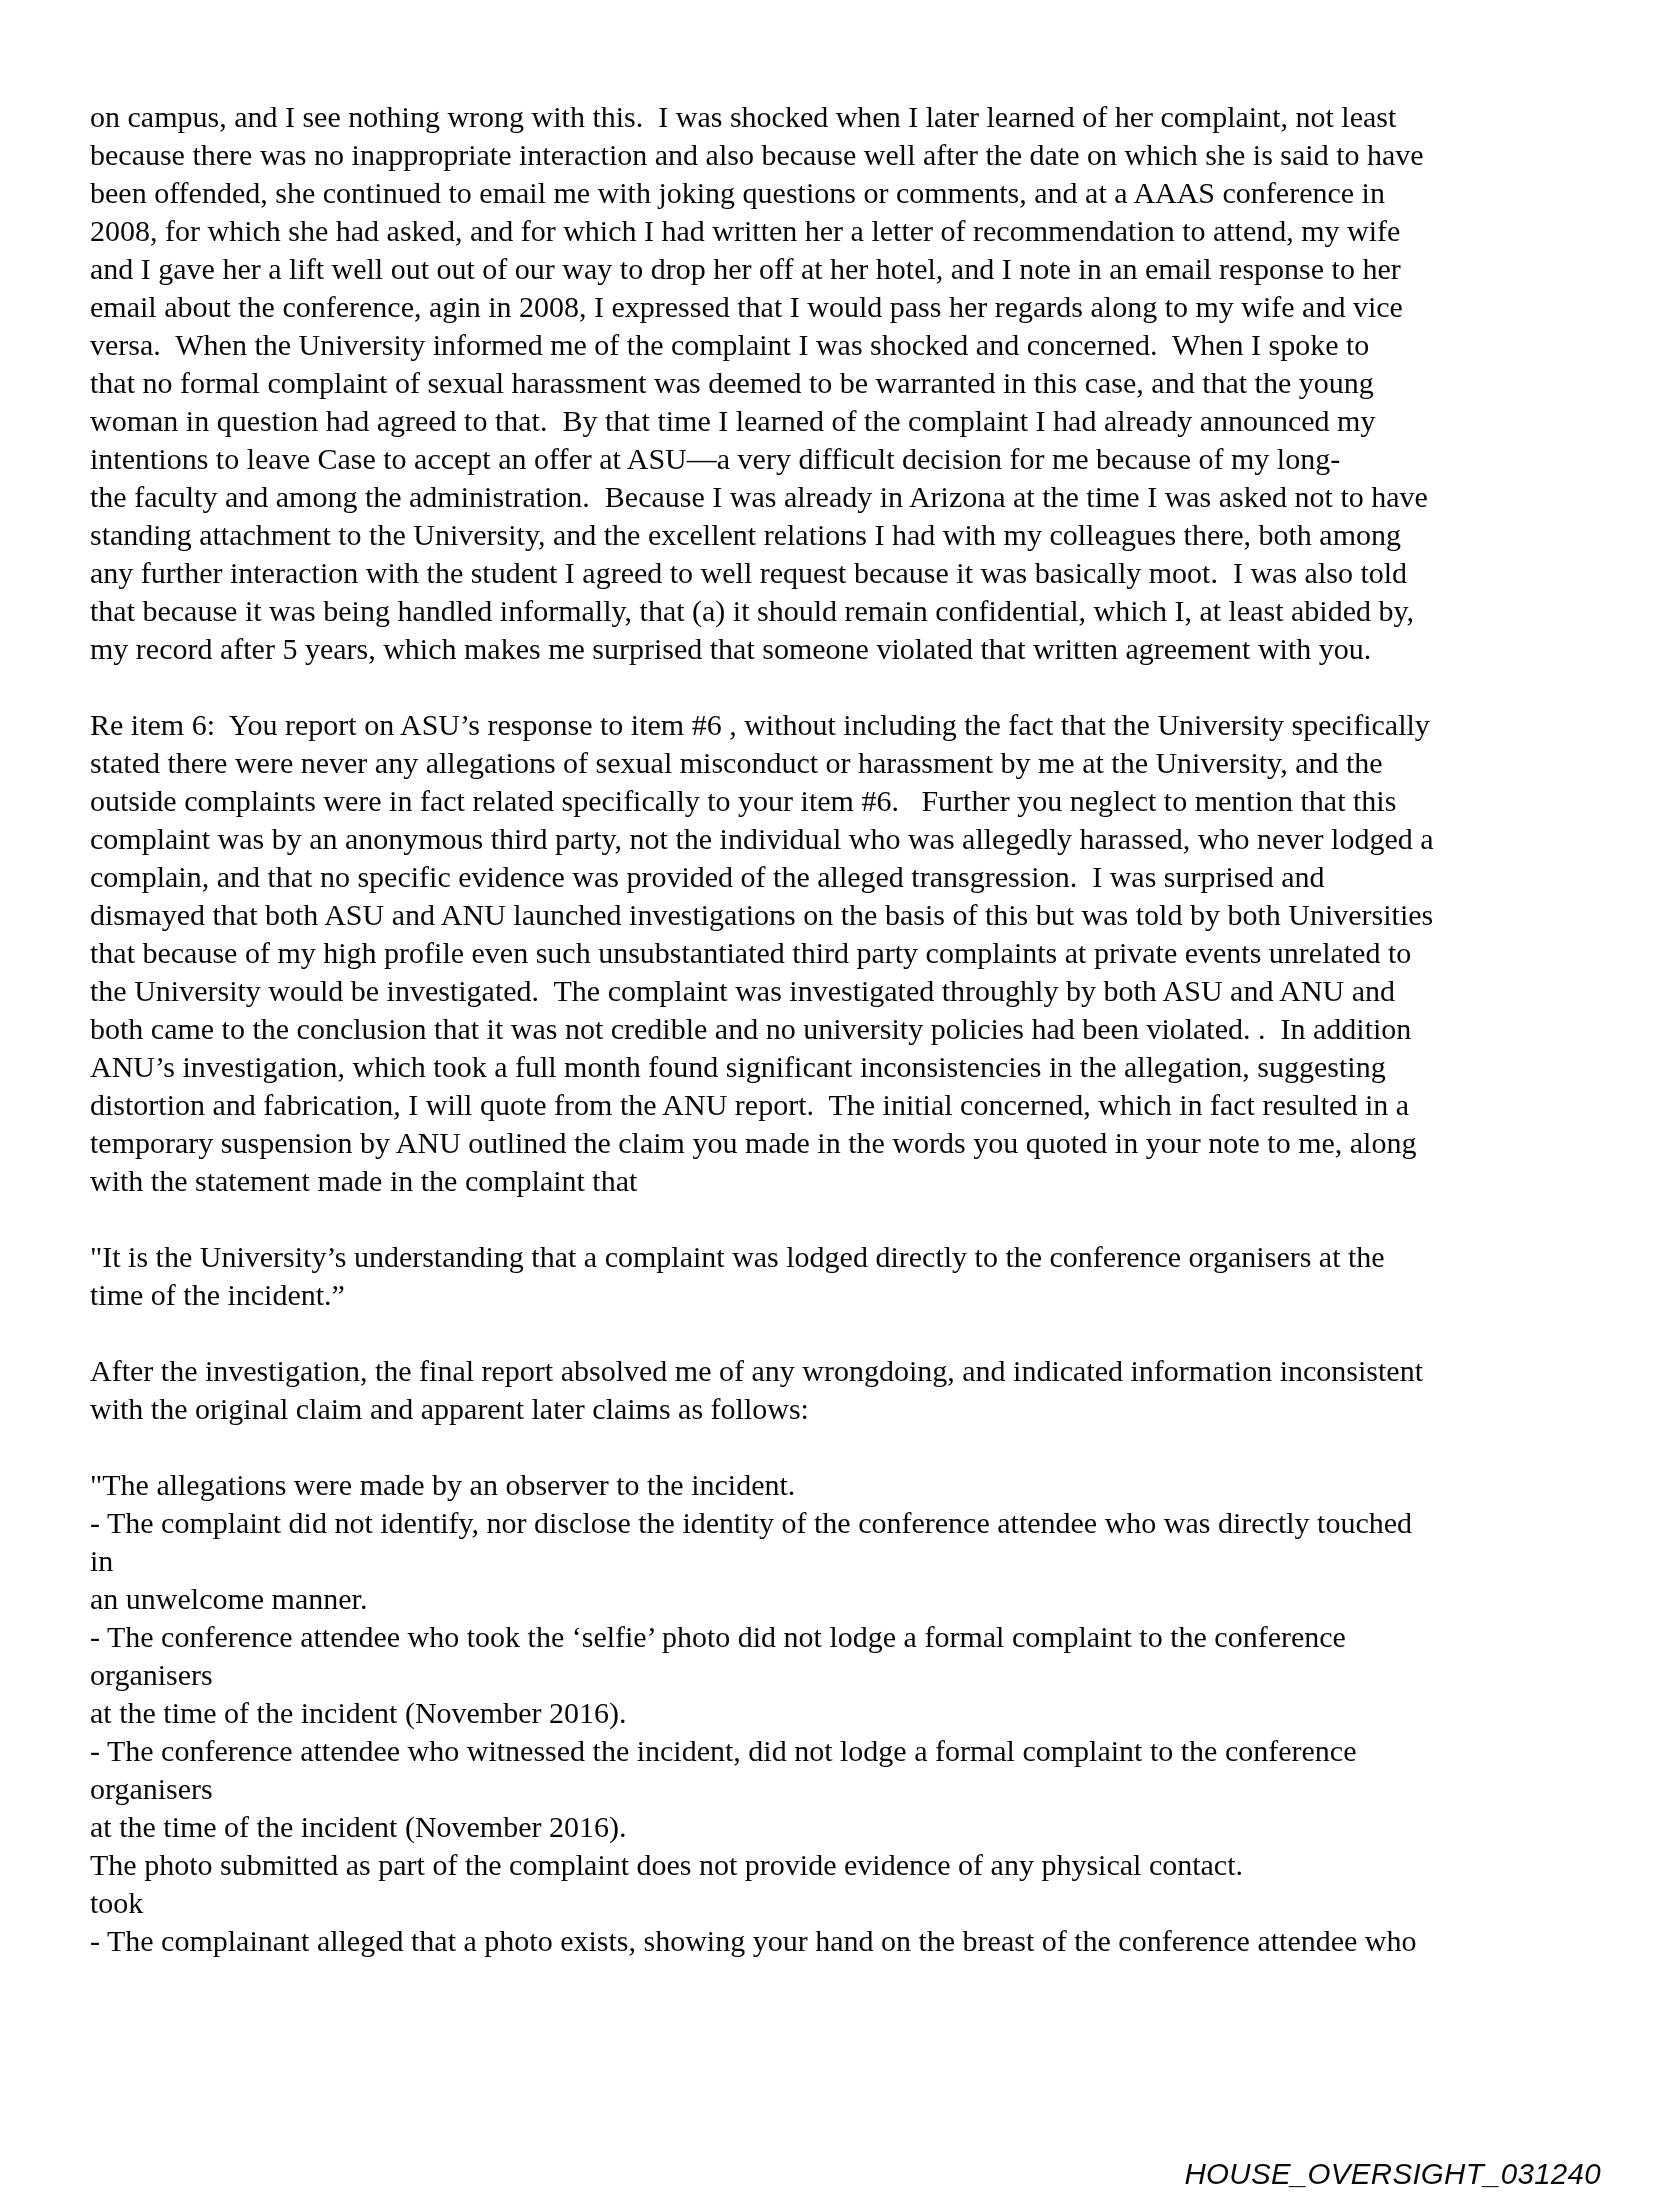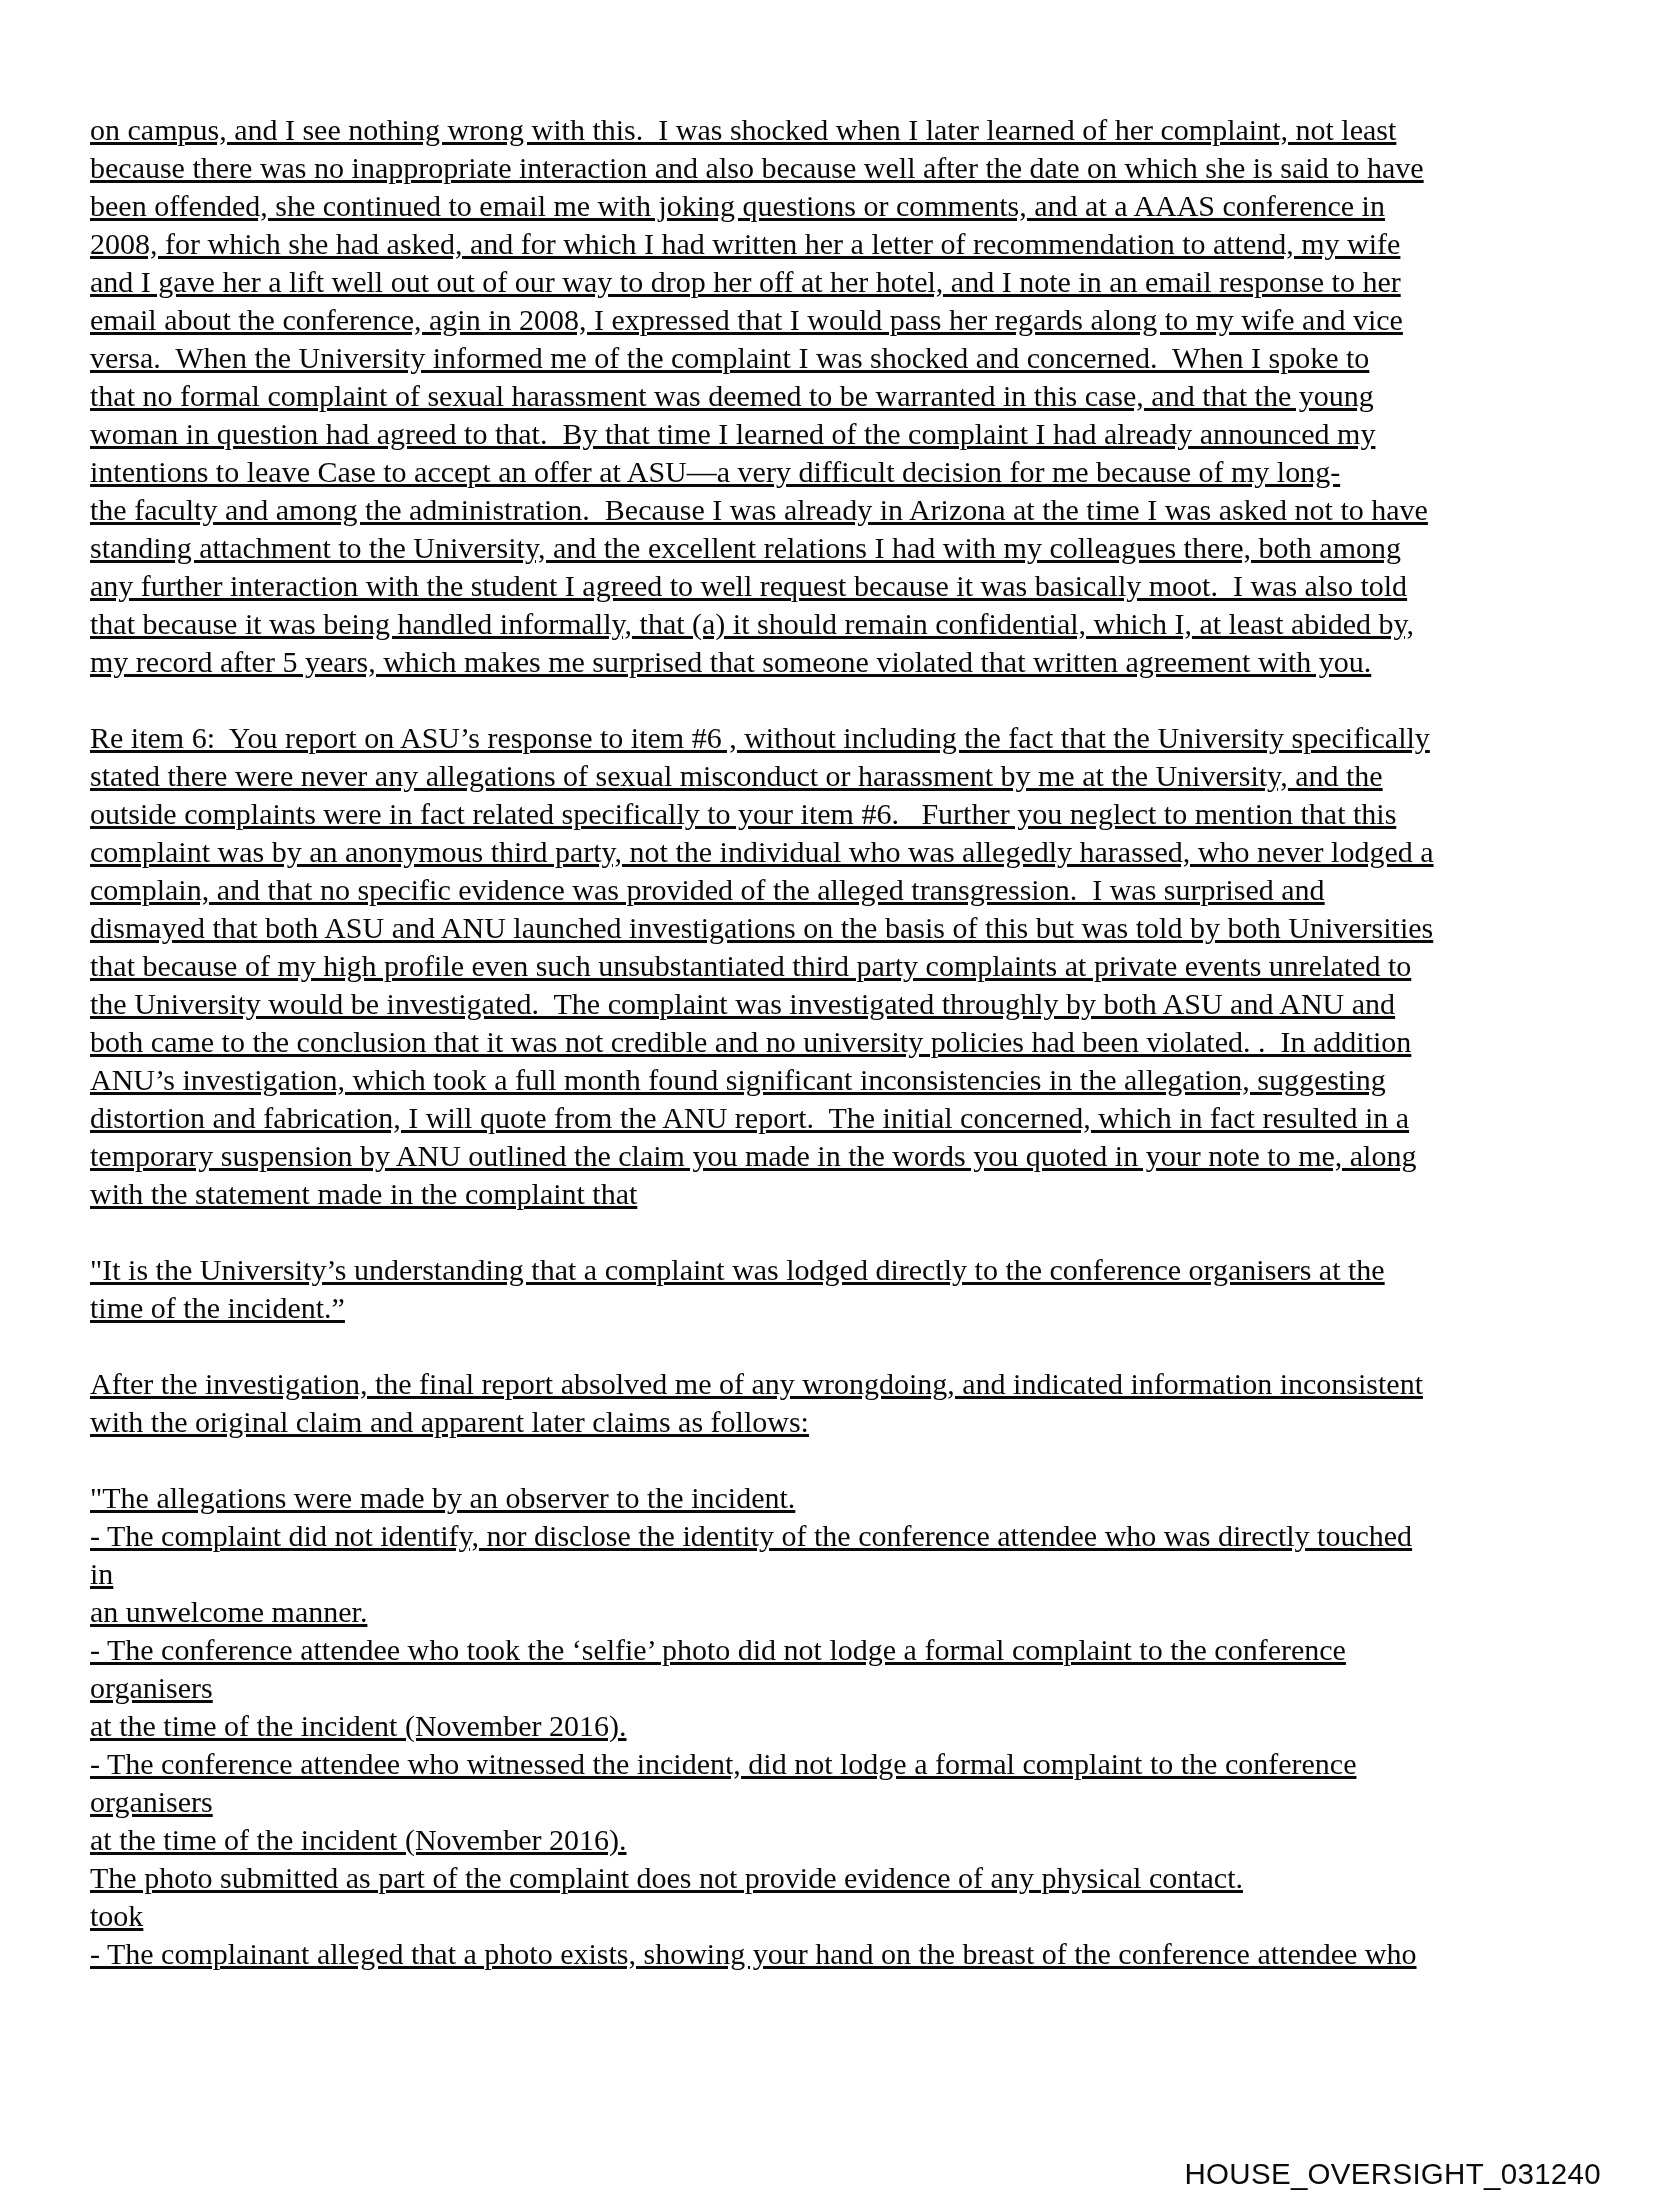--- a/index.html
+++ b/index.html
@@ -19,40 +19,40 @@
     position: absolute;
     left: 90px;
     top: 97px;
     width: 1525px;
     font-family: "Liberation Serif", "DejaVu Serif", serif;
     font-size: 30px;
     line-height: 38px;
     color: #090909;
   }
   .para {
-    margin: 14px 0 38px 0;
+    margin: 1px 0 38px 0;
     padding: 0;
-    text-decoration: underline;
   }
   .para:last-child {
     margin-bottom: 0;
   }
   .line {
     white-space: pre;
     min-height: 38px;
   }
   .bates-stamp {
     position: absolute;
     right: 68px;
     top: 2157px;
     font-family: "Liberation Sans", "DejaVu Sans", sans-serif;
     font-size: 29.5px;
     line-height: 1.15;
     color: #0a0a0a;
     letter-spacing: 0.3px;
+    font-style: italic;
   }
 </style>
 </head>
 <body>
 
 <div class="page">
   <div class="doc-body" id="doc-body">
       <div class="para">
         <div class="line">on campus, and I see nothing wrong with this.  I was shocked when I later learned of her complaint, not least</div>
         <div class="line">because there was no inappropriate interaction and also because well after the date on which she is said to have</div>

